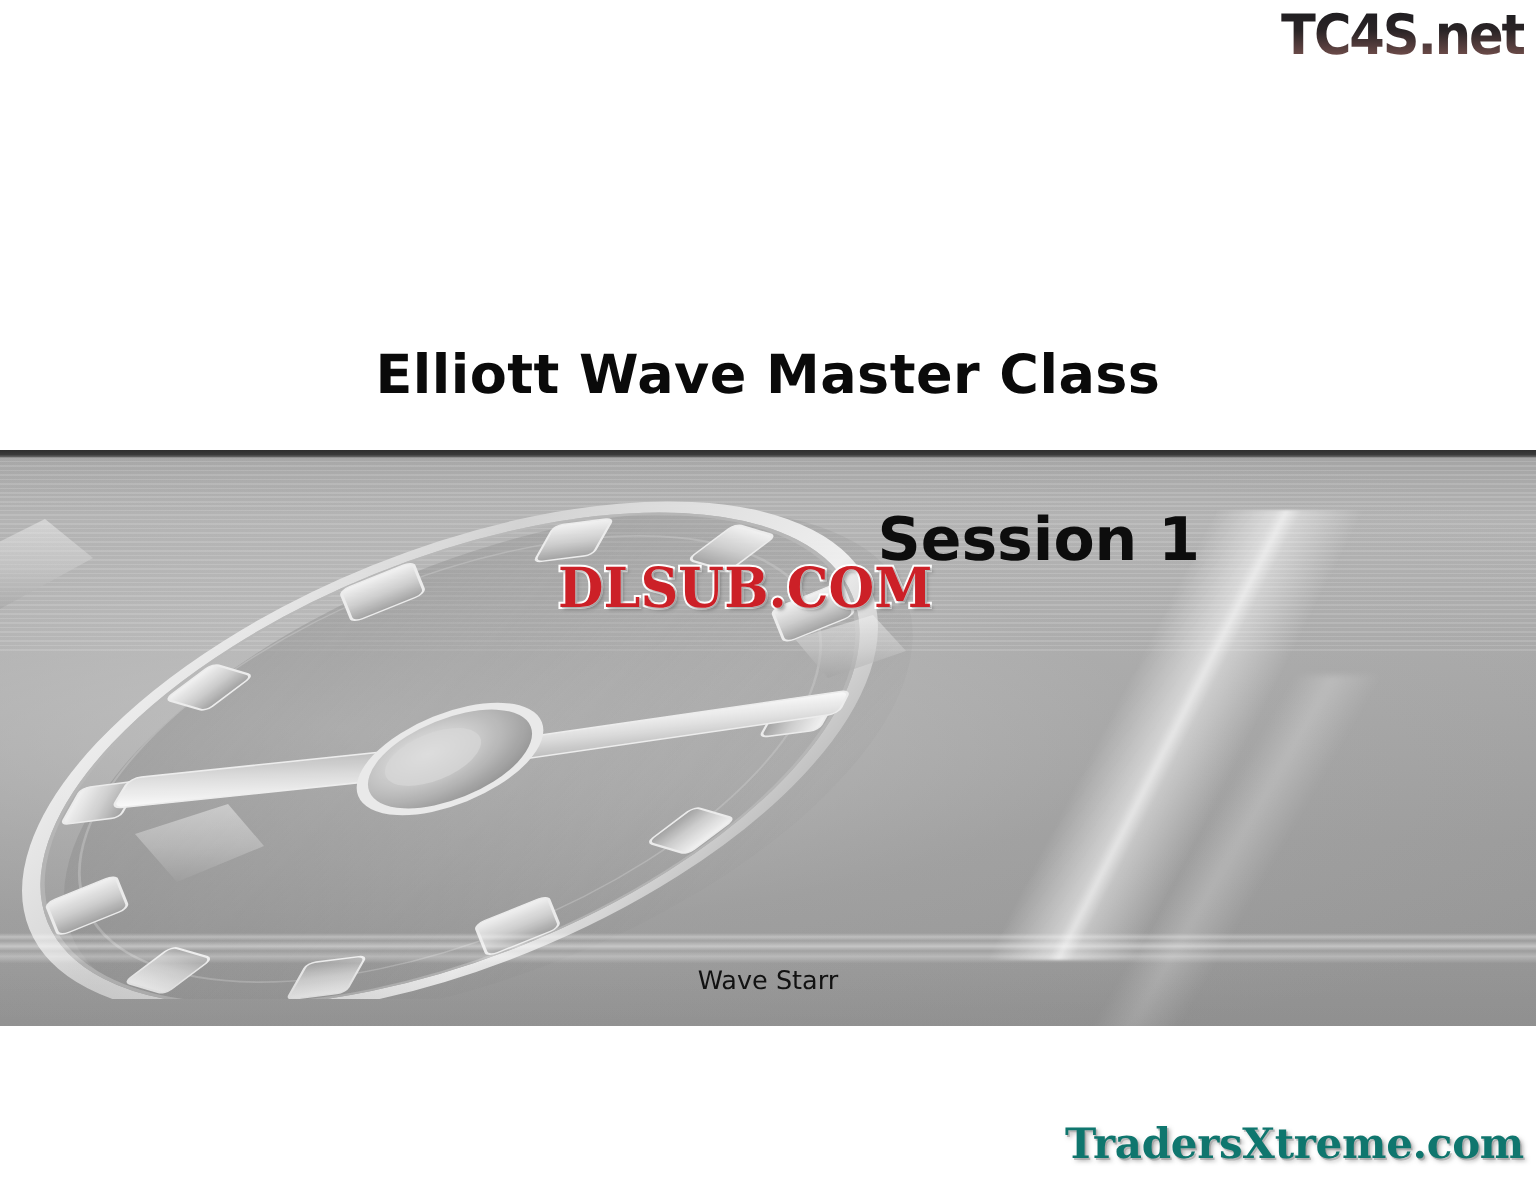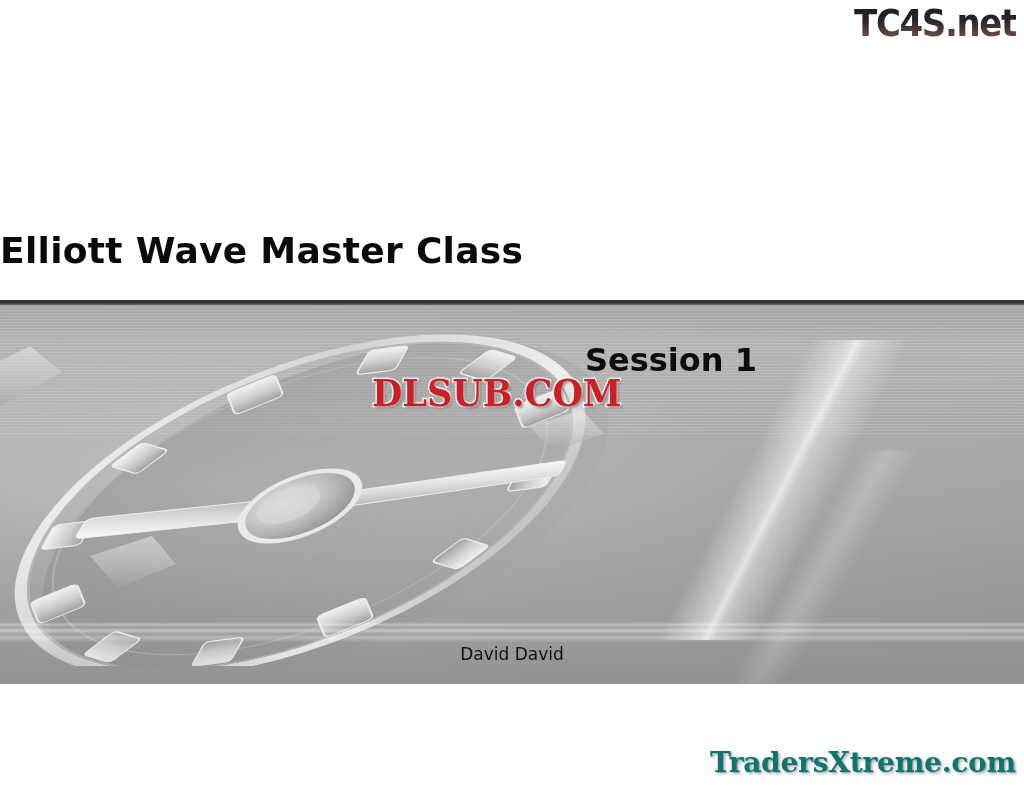--- a/index.html
+++ b/index.html
@@ -35,21 +35,21 @@
     white-space: nowrap;
     user-select: none;
   }
 
   
   .slide-title {
     position: absolute;
     left: 0;
     right: 0;
     top: 228px;
-    text-align: left;
+    text-align: center;
     font-family: "DejaVu Sans", sans-serif;
     font-weight: bold;
     font-size: 36px;
     line-height: 46px;
     letter-spacing: 0.3px;
     color: #0a0a0a;
     white-space: nowrap;
   }
 
   
@@ -154,21 +154,21 @@
     opacity: 0.95;
   }
 
   
   .session-text {
     position: absolute;
     left: 585px;
     top: 340px;
     font-family: "DejaVu Sans", sans-serif;
     font-weight: bold;
-    font-size: 32px;
+    font-size: 40px;
     line-height: 40px;
     color: #0d0d0d;
     white-space: nowrap;
     z-index: 12;
   }
 
   
   .presenter-name {
     position: absolute;
     left: 0;
@@ -335,15 +335,15 @@
   <div class="band-bottom-shade"></div>
   <div class="band-top-rule"></div>
 </div>
 
 <div class="session-text">Session 1</div>
 
 <div class="dlsub-watermark">
   <span class="inner">DLSUB.COM</span>
 </div>
 
-<div class="presenter-name">David David</div>
+<div class="presenter-name">Wave Starr</div>
 
 <div class="brand-footer">TradersXtreme.com</div>
 
 </body></html>

